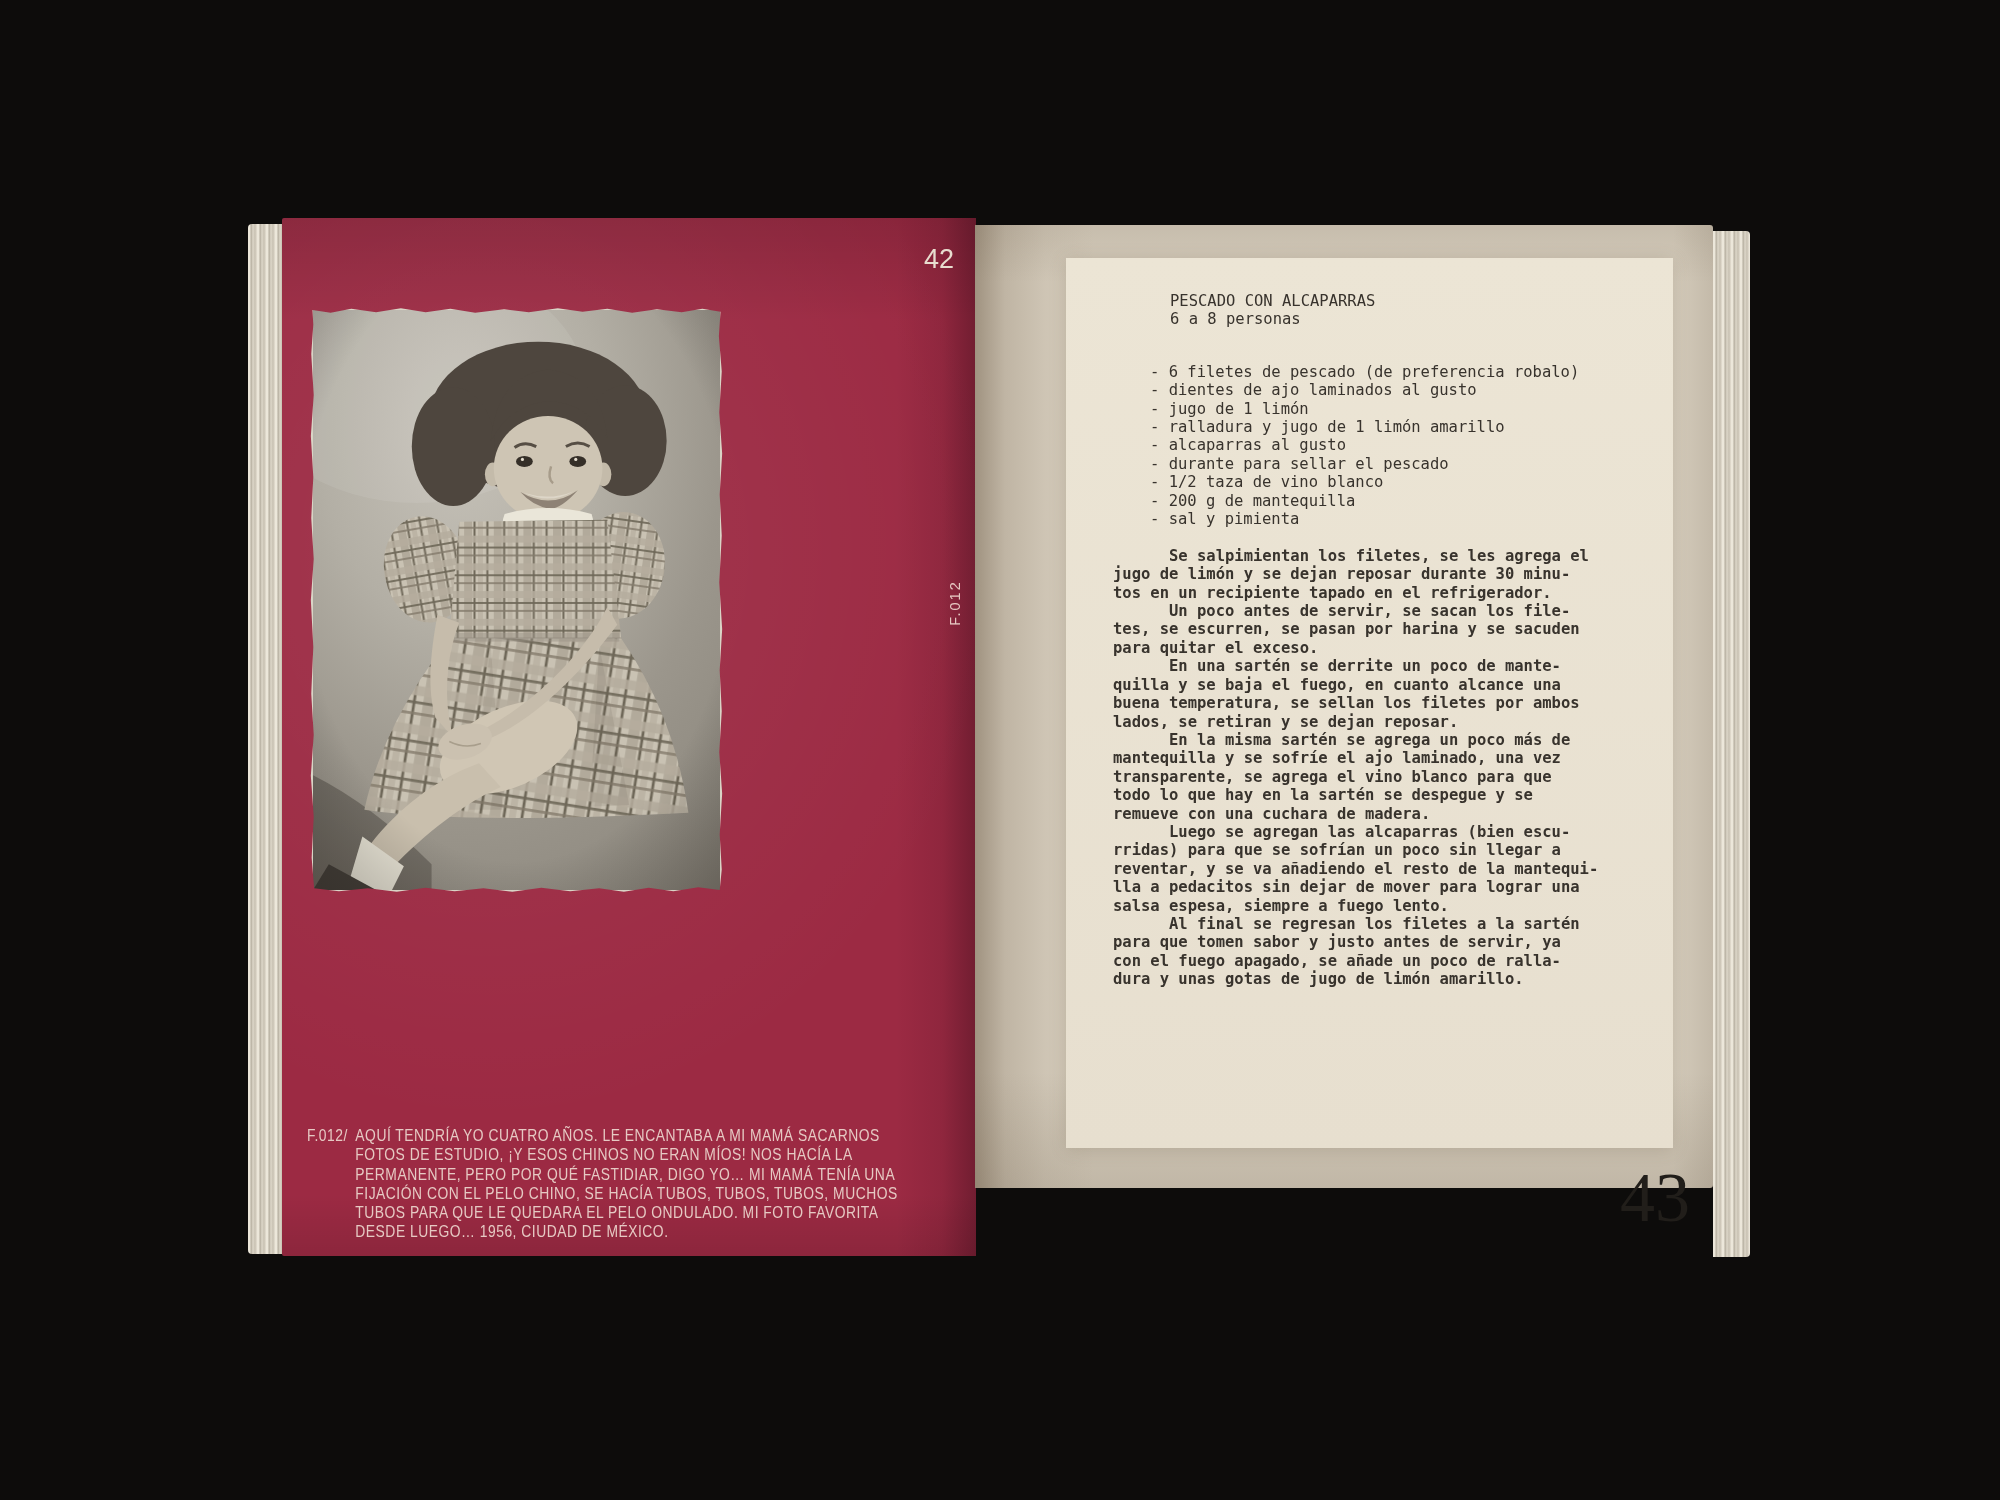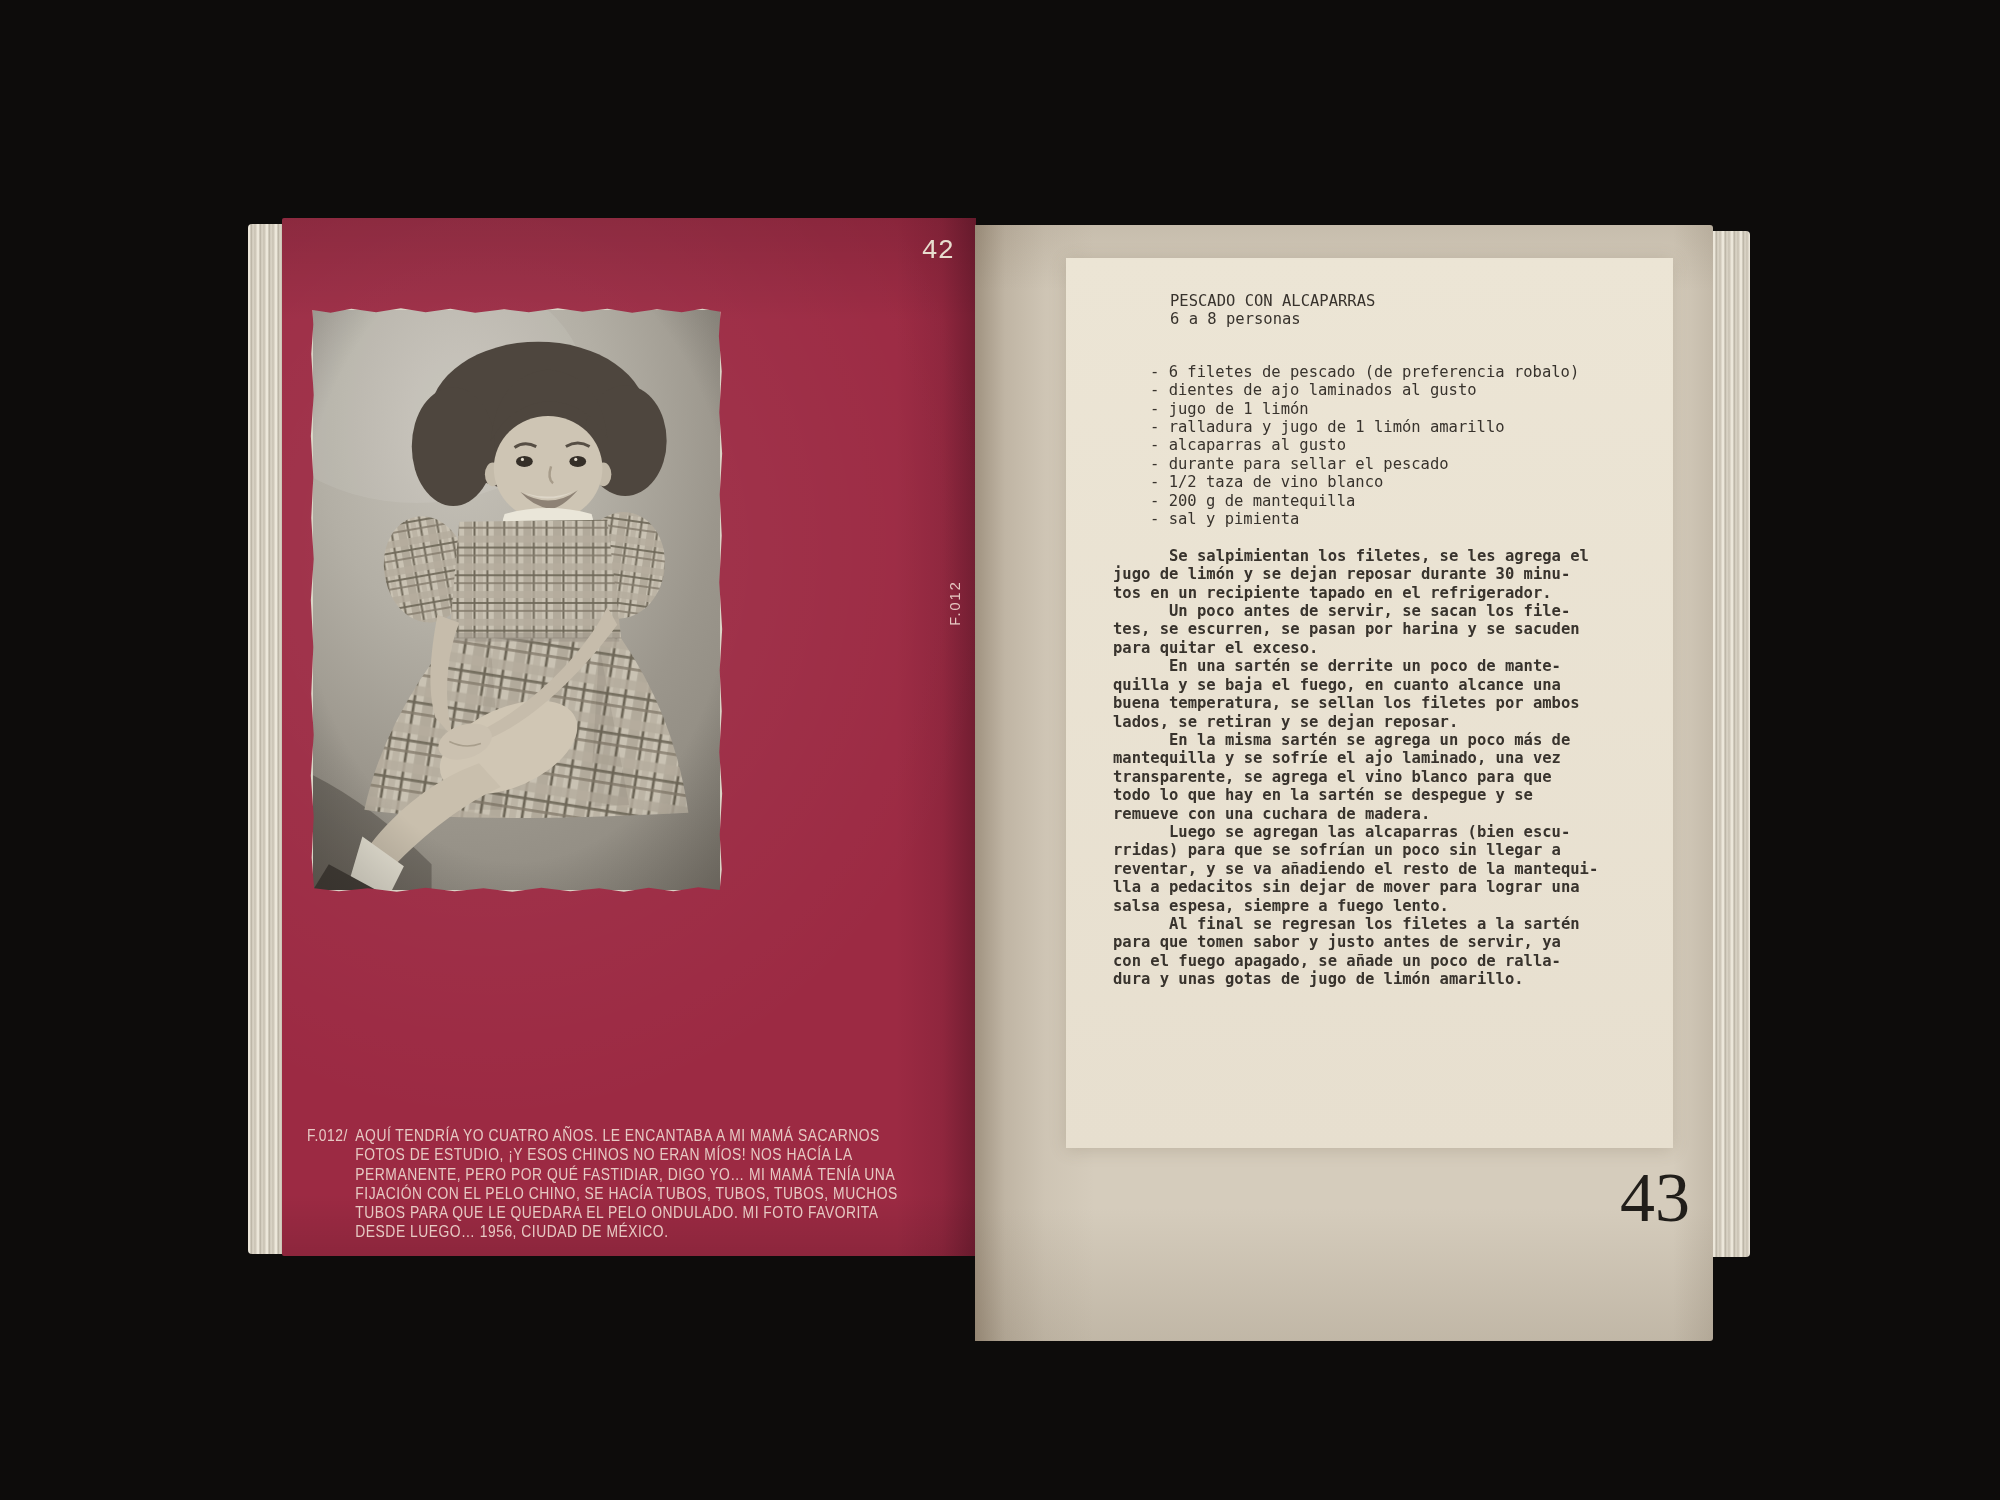--- a/index.html
+++ b/index.html
@@ -12,39 +12,39 @@
   .fore-edge.right{left:1713px;top:231px;width:37px;height:1026px;border-radius:0 4px 4px 0;}
   
   .red-page{position:absolute;left:282px;top:218px;width:694px;height:1038px;
      background:
        radial-gradient(120% 90% at 30% 32%, rgba(255,255,255,0.07), rgba(0,0,0,0) 62%),
        linear-gradient(to left, rgba(30,4,14,0.34) 0px, rgba(30,4,14,0.10) 34px, rgba(0,0,0,0) 80px),
        linear-gradient(to bottom, rgba(0,0,0,0.12), rgba(0,0,0,0) 10%),
        linear-gradient(to top, rgba(0,0,0,0.10), rgba(0,0,0,0) 6%),
        var(--red-page,#9c2a43);
      border-radius:2px 0 0 2px;}
-  .page-num-light{position:absolute;right:22px;top:18px;
-     font-family:Liberation Mono, monospace;font-size:27px;color:var(--page-number-light,#e8ddcf);}
+  .page-num-light{position:absolute;right:22px;top:26px;
+     font-family:Liberation Sans, sans-serif;font-size:27px;color:var(--page-number-light,#e8ddcf);}
   .fig-vertical{position:absolute;left:643px;top:374px;width:60px;height:22px;line-height:22px;
      transform:rotate(-90deg);transform-origin:center;text-align:center;
      font-size:14.5px;letter-spacing:2px;color:var(--caption-ink,#e6c9c3);}
   
   .photo{position:absolute;left:28px;top:89px;width:413px;height:586px;padding:3px;
      background:#d9d4c6;box-sizing:border-box;
      filter:drop-shadow(3px 9px 16px rgba(0,0,0,0.45));
      clip-path:polygon(0.6% 0.5%,5% 1%,10% 0.3%,16% 0.9%,22% 0.2%,28% 0.9%,34% 0.3%,40% 1%,47% 0.4%,53% 0.9%,60% 0.2%,66% 0.8%,72% 0.3%,78% 1%,84% 0.4%,90% 0.9%,95% 0.3%,99.4% 0.8%,99% 5%,99.7% 11%,99.1% 18%,99.8% 25%,99.2% 32%,99.7% 39%,99.1% 47%,99.8% 55%,99.2% 62%,99.7% 69%,99.1% 76%,99.8% 83%,99.2% 90%,99.7% 96%,99.2% 99.5%,94% 99%,88% 99.7%,82% 99.1%,76% 99.8%,70% 99.2%,63% 99.7%,56% 99.1%,49% 99.8%,42% 99.2%,35% 99.7%,28% 99.1%,21% 99.8%,14% 99.2%,7% 99.7%,1% 99.2%,0.4% 94%,0.9% 87%,0.2% 80%,0.9% 73%,0.3% 66%,0.8% 58%,0.2% 50%,0.9% 43%,0.3% 36%,0.8% 29%,0.2% 22%,0.9% 15%,0.3% 8%,0.8% 3%);}
   .photo svg{display:block;width:100%;height:100%;}
   
   .caption{position:absolute;left:25px;top:908px;display:flex;gap:9px;
      transform:scaleX(0.84);transform-origin:0 0;
      color:var(--caption-ink,#e6c9c3);font-size:16.5px;line-height:19.3px;letter-spacing:0.6px;}
   .caption pre{margin:0;font-family:inherit;font-size:inherit;line-height:inherit;letter-spacing:inherit;white-space:pre;}
   .caption-label{white-space:nowrap;}
   
-  .cream-page{position:absolute;left:975px;top:225px;width:738px;height:1116px;
+  .cream-page{position:absolute;left:975px;top:225px;width:738px;height:963px;
      background:
        linear-gradient(to right, rgba(80,60,38,0.40) 0px, rgba(80,60,38,0.16) 30px, rgba(80,60,38,0.05) 70px, rgba(0,0,0,0) 120px),
        linear-gradient(to bottom, rgba(70,55,35,0.10), rgba(0,0,0,0) 6%, rgba(0,0,0,0) 88%, rgba(70,55,35,0.14)),
        linear-gradient(to left, rgba(70,55,35,0.12), rgba(0,0,0,0) 40px),
        var(--page-cream,#d5ccbc);
      border-radius:0 3px 3px 0;}
   .recipe-sheet{position:absolute;left:91px;top:33px;width:607px;height:890px;
      background:linear-gradient(180deg,#ece5d5,#e7dfcf);
      box-shadow:0 2px 16px rgba(100,85,60,0.20);}
   .recipe{position:absolute;left:47px;top:34px;width:530px;

